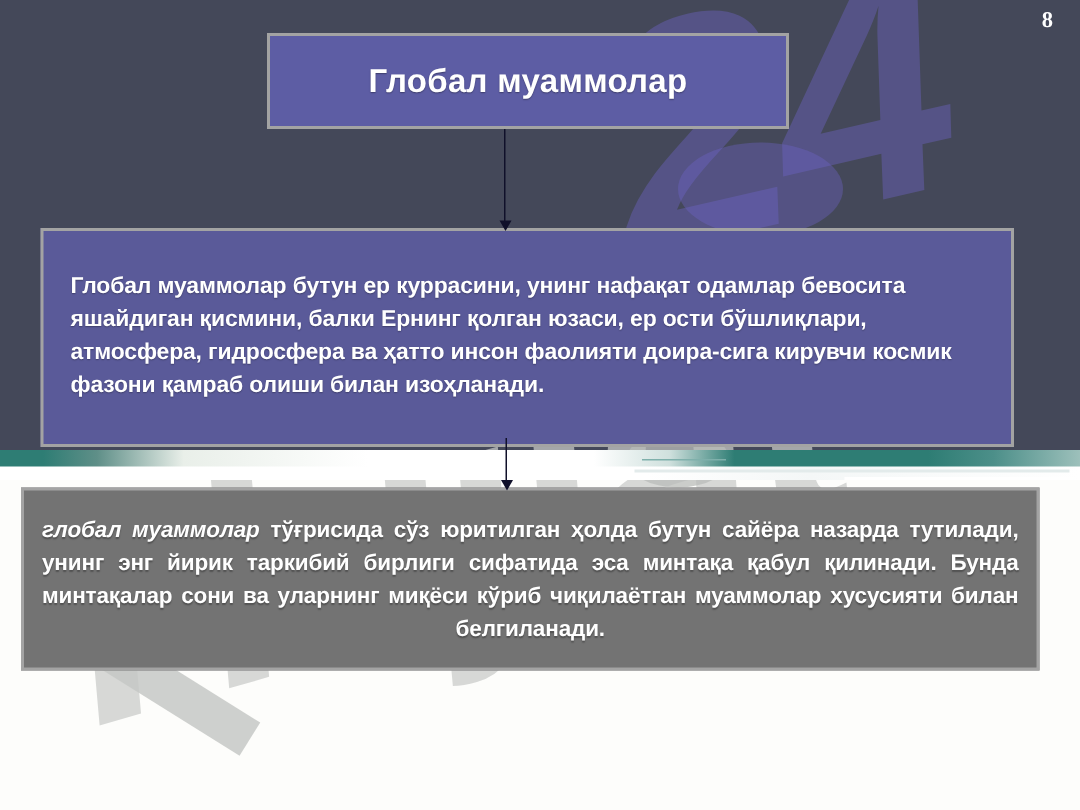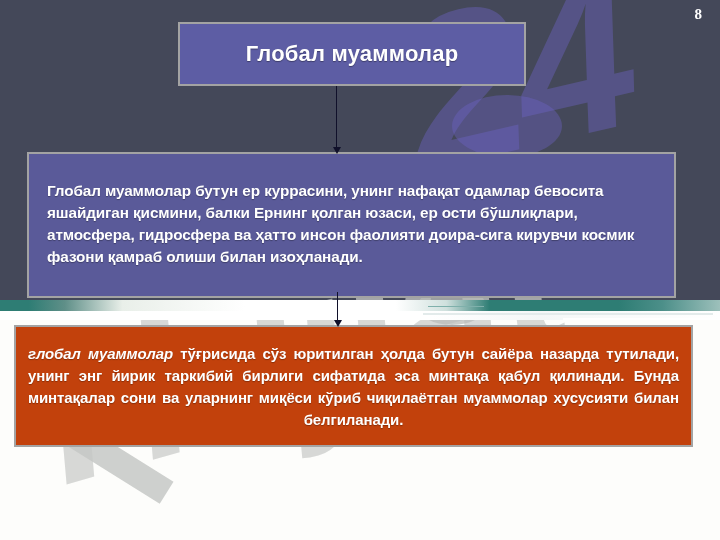--- a/index.html
+++ b/index.html
@@ -152,21 +152,21 @@
   #mid-box .pbox-inner {
     font-size: 15.3px;
     line-height: 1.43;
     letter-spacing: -0.1px;
     text-shadow: 0 1px 1px rgba(0,0,0,.3);
   }
 
   #bot-box {
     left: 14px; top: 325px;
     width: 679px; height: 122px;
-    background: #c2410c;
+    background: #737373;
     padding: 16px 12px 0 12px;
     text-align: center;
   }
   #bot-box .pbox-inner {
     font-size: 15px;
     line-height: 1.46;
     letter-spacing: -0.1px;
     text-align: justify;
     text-align-last: center;
     text-shadow: 0 1px 1px rgba(0,0,0,.3);

